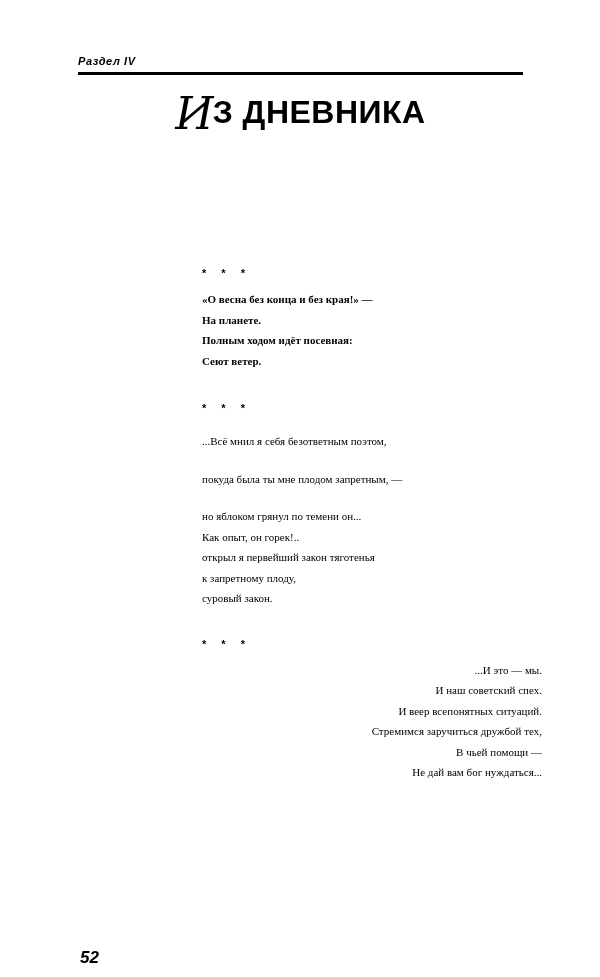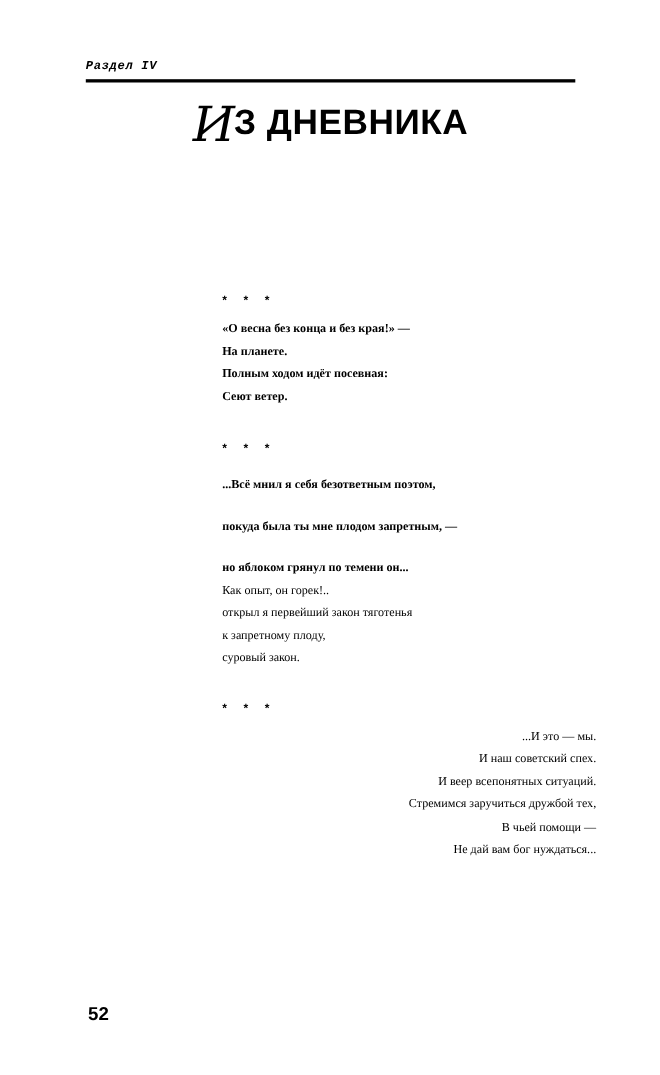--- a/index.html
+++ b/index.html
@@ -22,21 +22,21 @@
     width: 600px;
     height: 977px;
     background: #ffffff;
   }
 
   
   .running-head {
     position: absolute;
     left: 78px;
     top: 55px;
-    font-family: Liberation Mono, monospace;
+    font-family: Liberation Sans, sans-serif;
     font-weight: bold;
     font-style: italic;
     font-size: 11px;
     letter-spacing: 0.6px;
     color: #000;
   }
   .head-rule {
     position: absolute;
     left: 78px;
     top: 72px;
@@ -87,33 +87,34 @@
     margin-bottom: 10px;
     line-height: 1;
   }
   .line {
     font-family: "Liberation Serif", serif;
     font-size: 11px;
     line-height: 20.5px;
     white-space: pre-wrap;
   }
   .poem-1 .line { font-weight: bold; }
-  .poem-2 .line.bold { font-weight: bold; margin-top: 17px; }
+  .poem-2 .line.bold { font-weight: normal; margin-top: 17px; }
   .poem-3 .line { font-weight: normal; text-align: right; }
 
   .gap-1 { height: 14px; }
   .gap-2 { height: 12px; }
 
   
   .folio {
     position: absolute;
     left: 80px;
-    top: 912px;
+    top: 948px;
     font-family: "Liberation Sans", sans-serif;
     font-weight: bold;
+    font-style: italic;
     font-size: 17px;
   }
 </style>
 </head>
 <body>
 
 <div class="page">
 
   <div class="running-head">Раздел IV</div>
   <div class="head-rule"></div>

